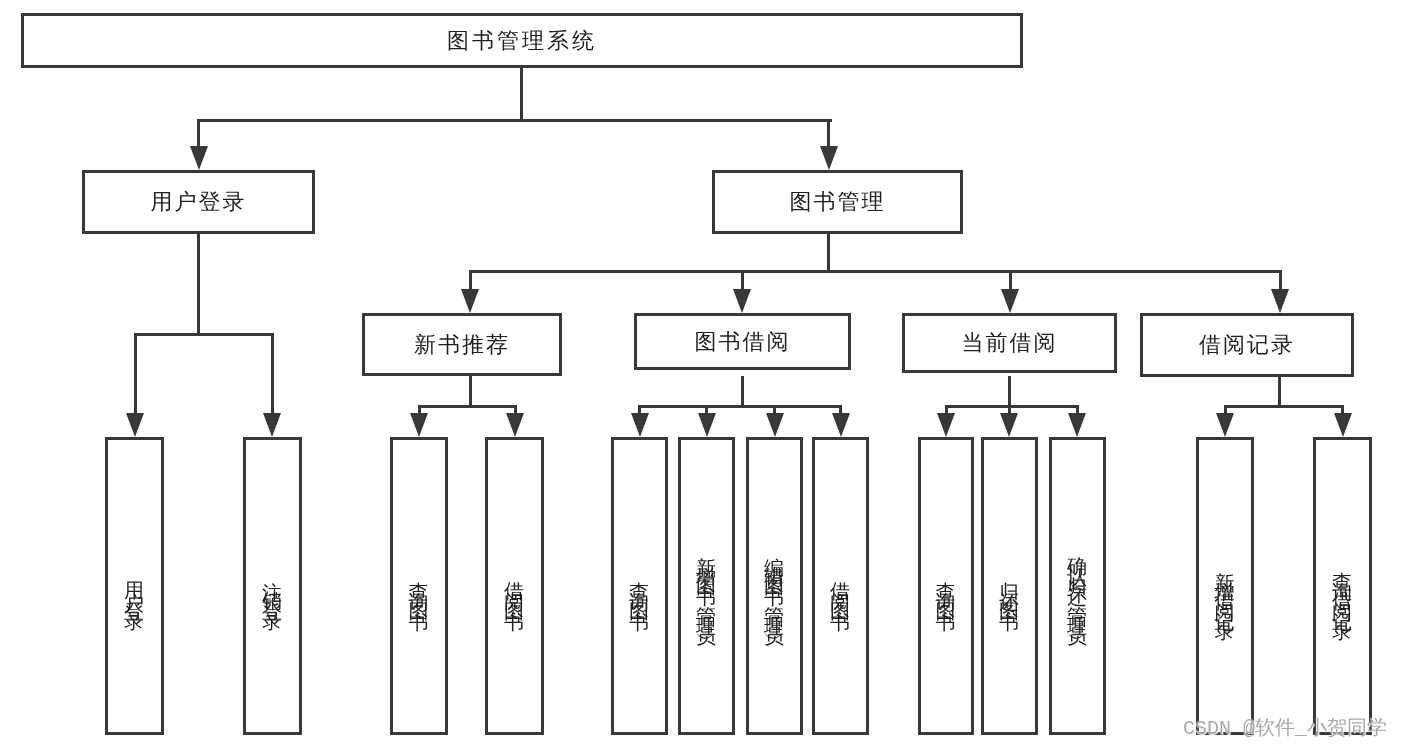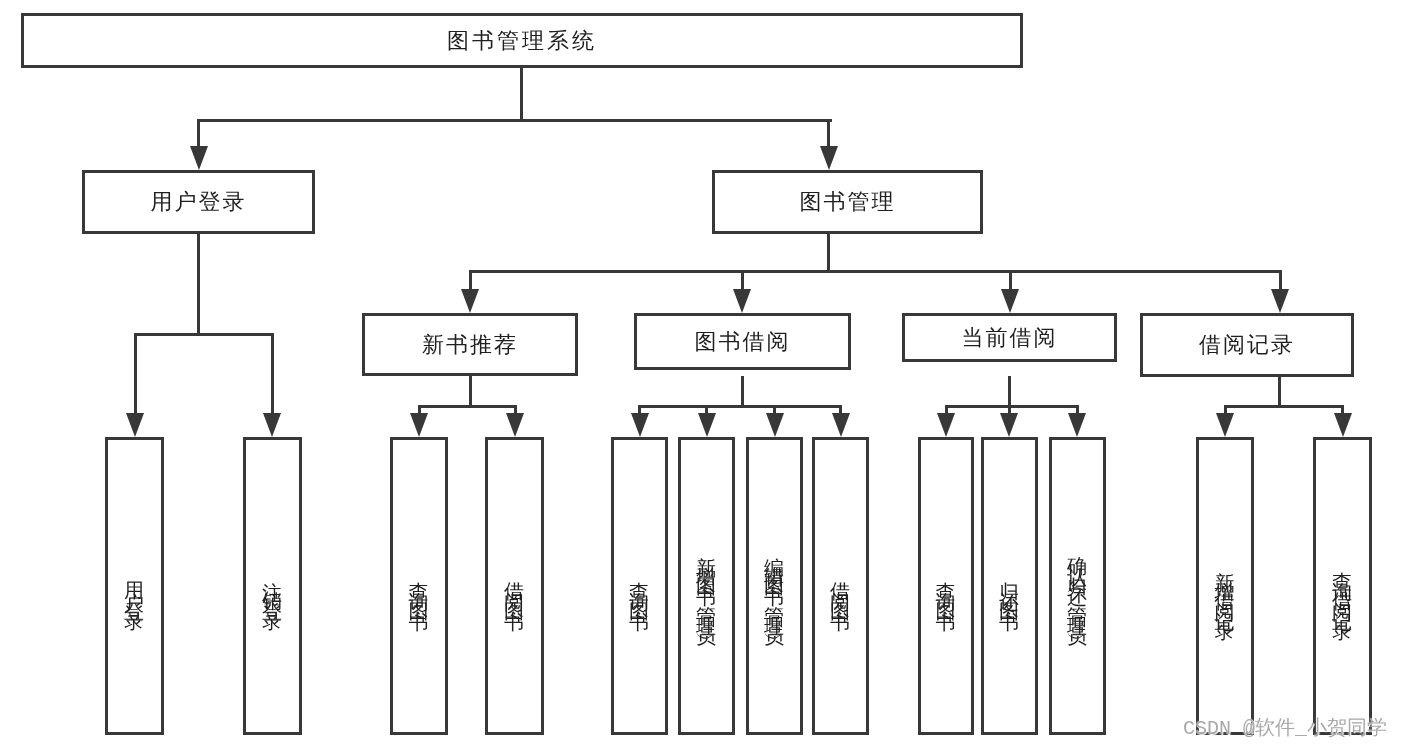--- a/index.html
+++ b/index.html
@@ -75,21 +75,21 @@
   <div class="line" style="left:520px;top:68px;width:3px;height:54px"></div>
   <div class="line" style="left:197px;top:119px;width:635px;height:3px"></div>
   <div class="line" style="left:197px;top:119px;width:3px;height:32px"></div>
   <div class="arrow" style="left:190px;top:146px"></div>
   <div class="line" style="left:827px;top:119px;width:3px;height:32px"></div>
   <div class="arrow" style="left:820px;top:146px"></div>
 
   <div class="box" style="left:82px;top:170px;width:233px;height:64px">
     <span class="hlabel">用户登录</span>
   </div>
-  <div class="box" style="left:712px;top:170px;width:271px;height:64px">
+  <div class="box" style="left:712px;top:170px;width:251px;height:64px">
     <span class="hlabel">图书管理</span>
   </div>
 
   <div class="line" style="left:197px;top:234px;width:3px;height:102px"></div>
   <div class="line" style="left:134px;top:333px;width:140px;height:3px"></div>
   <div class="line" style="left:134px;top:333px;width:3px;height:80px"></div>
   <div class="arrow" style="left:126px;top:413px"></div>
   <div class="line" style="left:271px;top:333px;width:3px;height:80px"></div>
   <div class="arrow" style="left:263px;top:413px"></div>
 
@@ -97,27 +97,27 @@
   <div class="line" style="left:469px;top:270px;width:812px;height:3px"></div>
   <div class="line" style="left:469px;top:270px;width:3px;height:24px"></div>
   <div class="arrow" style="left:461px;top:289px"></div>
   <div class="line" style="left:741px;top:270px;width:3px;height:24px"></div>
   <div class="arrow" style="left:733px;top:289px"></div>
   <div class="line" style="left:1009px;top:270px;width:3px;height:24px"></div>
   <div class="arrow" style="left:1001px;top:289px"></div>
   <div class="line" style="left:1279px;top:270px;width:3px;height:24px"></div>
   <div class="arrow" style="left:1271px;top:289px"></div>
 
-  <div class="box" style="left:362px;top:313px;width:216px;height:63px">
+  <div class="box" style="left:362px;top:313px;width:200px;height:63px">
     <span class="hlabel">新书推荐</span>
   </div>
   <div class="box" style="left:634px;top:313px;width:217px;height:57px">
     <span class="hlabel">图书借阅</span>
   </div>
-  <div class="box" style="left:902px;top:313px;width:215px;height:49px">
+  <div class="box" style="left:902px;top:313px;width:215px;height:60px">
     <span class="hlabel">当前借阅</span>
   </div>
   <div class="box" style="left:1140px;top:313px;width:214px;height:64px">
     <span class="hlabel">借阅记录</span>
   </div>
 
   <div class="line" style="left:469px;top:376px;width:3px;height:32px"></div>
   <div class="line" style="left:418px;top:405px;width:98px;height:3px"></div>
   <div class="line" style="left:418px;top:405px;width:3px;height:14px"></div>
   <div class="arrow" style="left:410px;top:413px"></div>

